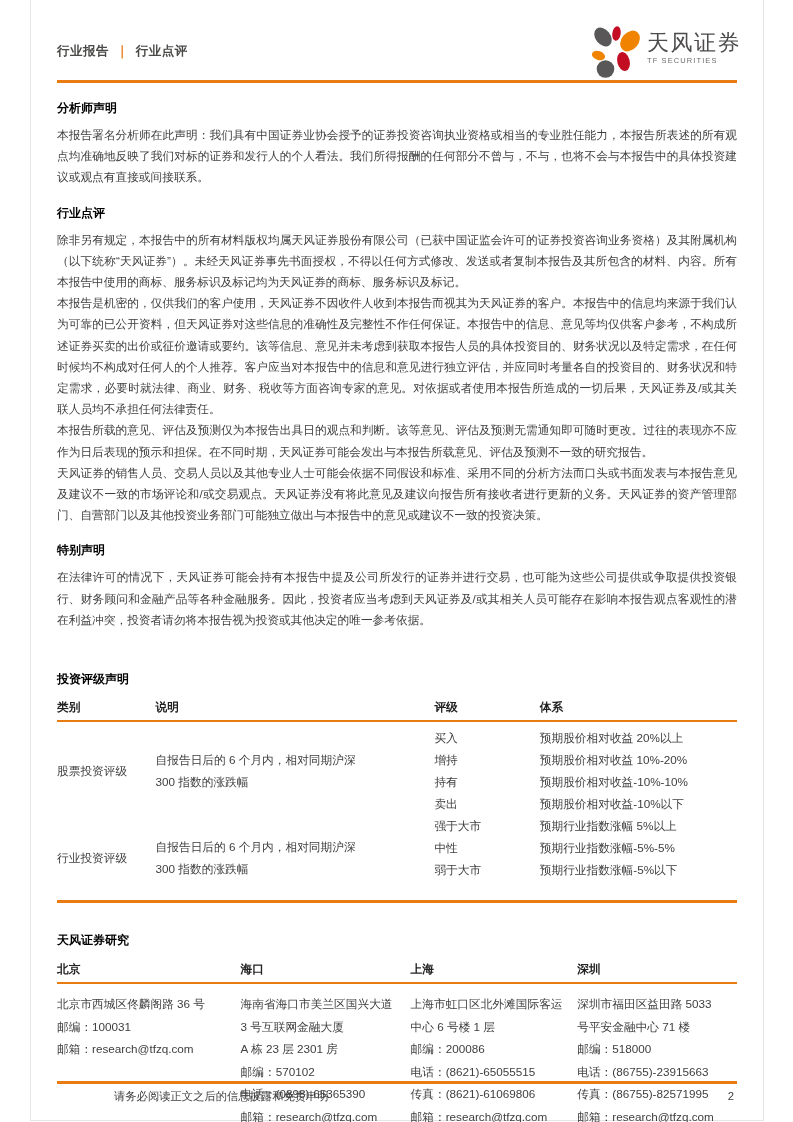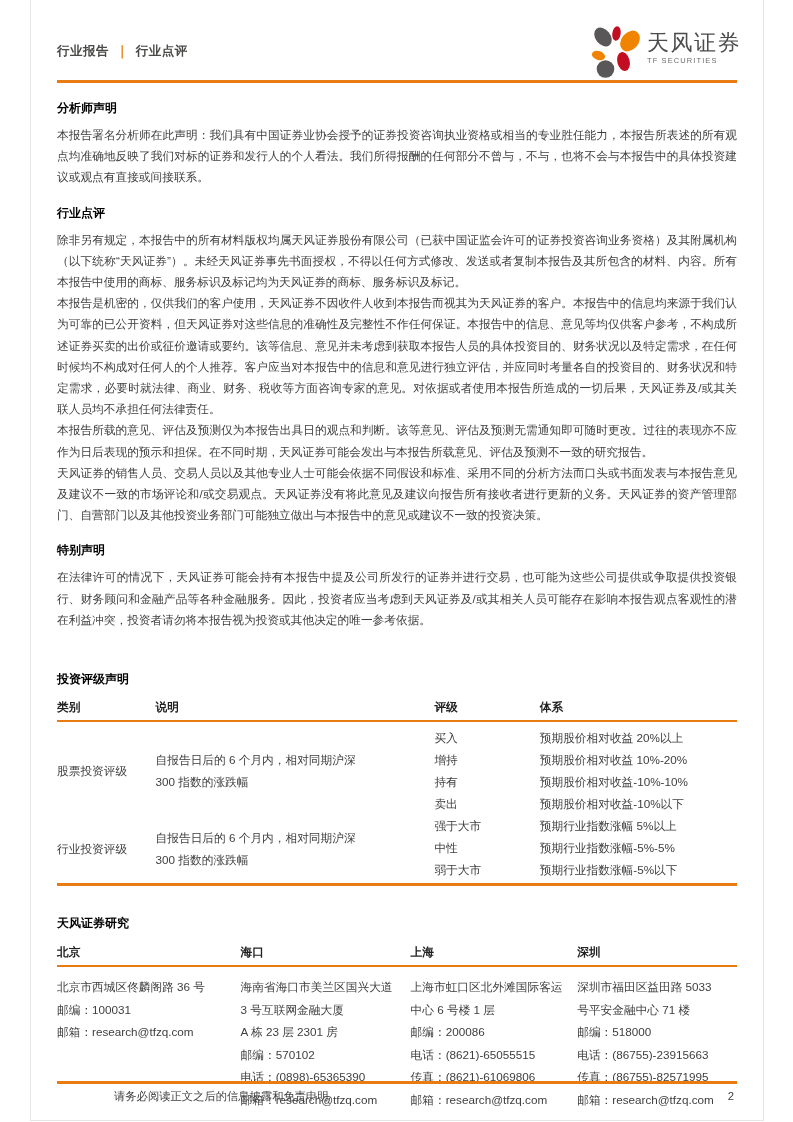--- a/index.html
+++ b/index.html
@@ -43,21 +43,21 @@
 
   
   .rating-section { margin-top: 41px; }
   .rating-table { width: 100%; border-collapse: collapse; margin-top: 12px; font-size: 11.7px; border-bottom: 3px solid #E87B12; }
   .rating-table th {
     text-align: left; font-weight: bold; color: #222222;
     padding: 0 0 5px 0; border-bottom: 2px solid #E87B12; font-size: 11.7px;
   }
   .rating-table td { padding: 0; line-height: 22px; vertical-align: middle; }
   .rating-table tbody tr:first-child td { padding-top: 5px; }
-  .rating-table tbody tr:last-child td { padding-bottom: 2px; }
+  .rating-table tbody tr:last-child td { padding-bottom: 19px; }
   .desc-text { max-width: 218px; line-height: 22px; }
 
   
   .research-section { margin-top: 29px; }
   .offices-table { width: 100%; border-collapse: collapse; margin-top: 13px; font-size: 11.7px; border-bottom: 3px solid #E87B12; }
   .offices-table th {
     text-align: left; font-weight: bold; color: #222222;
     padding: 0 0 5px 0; border-bottom: 2px solid #E87B12; font-size: 11.7px;
   }
   .offices-table td { vertical-align: top; padding: 9px 12px 12px 0; }

